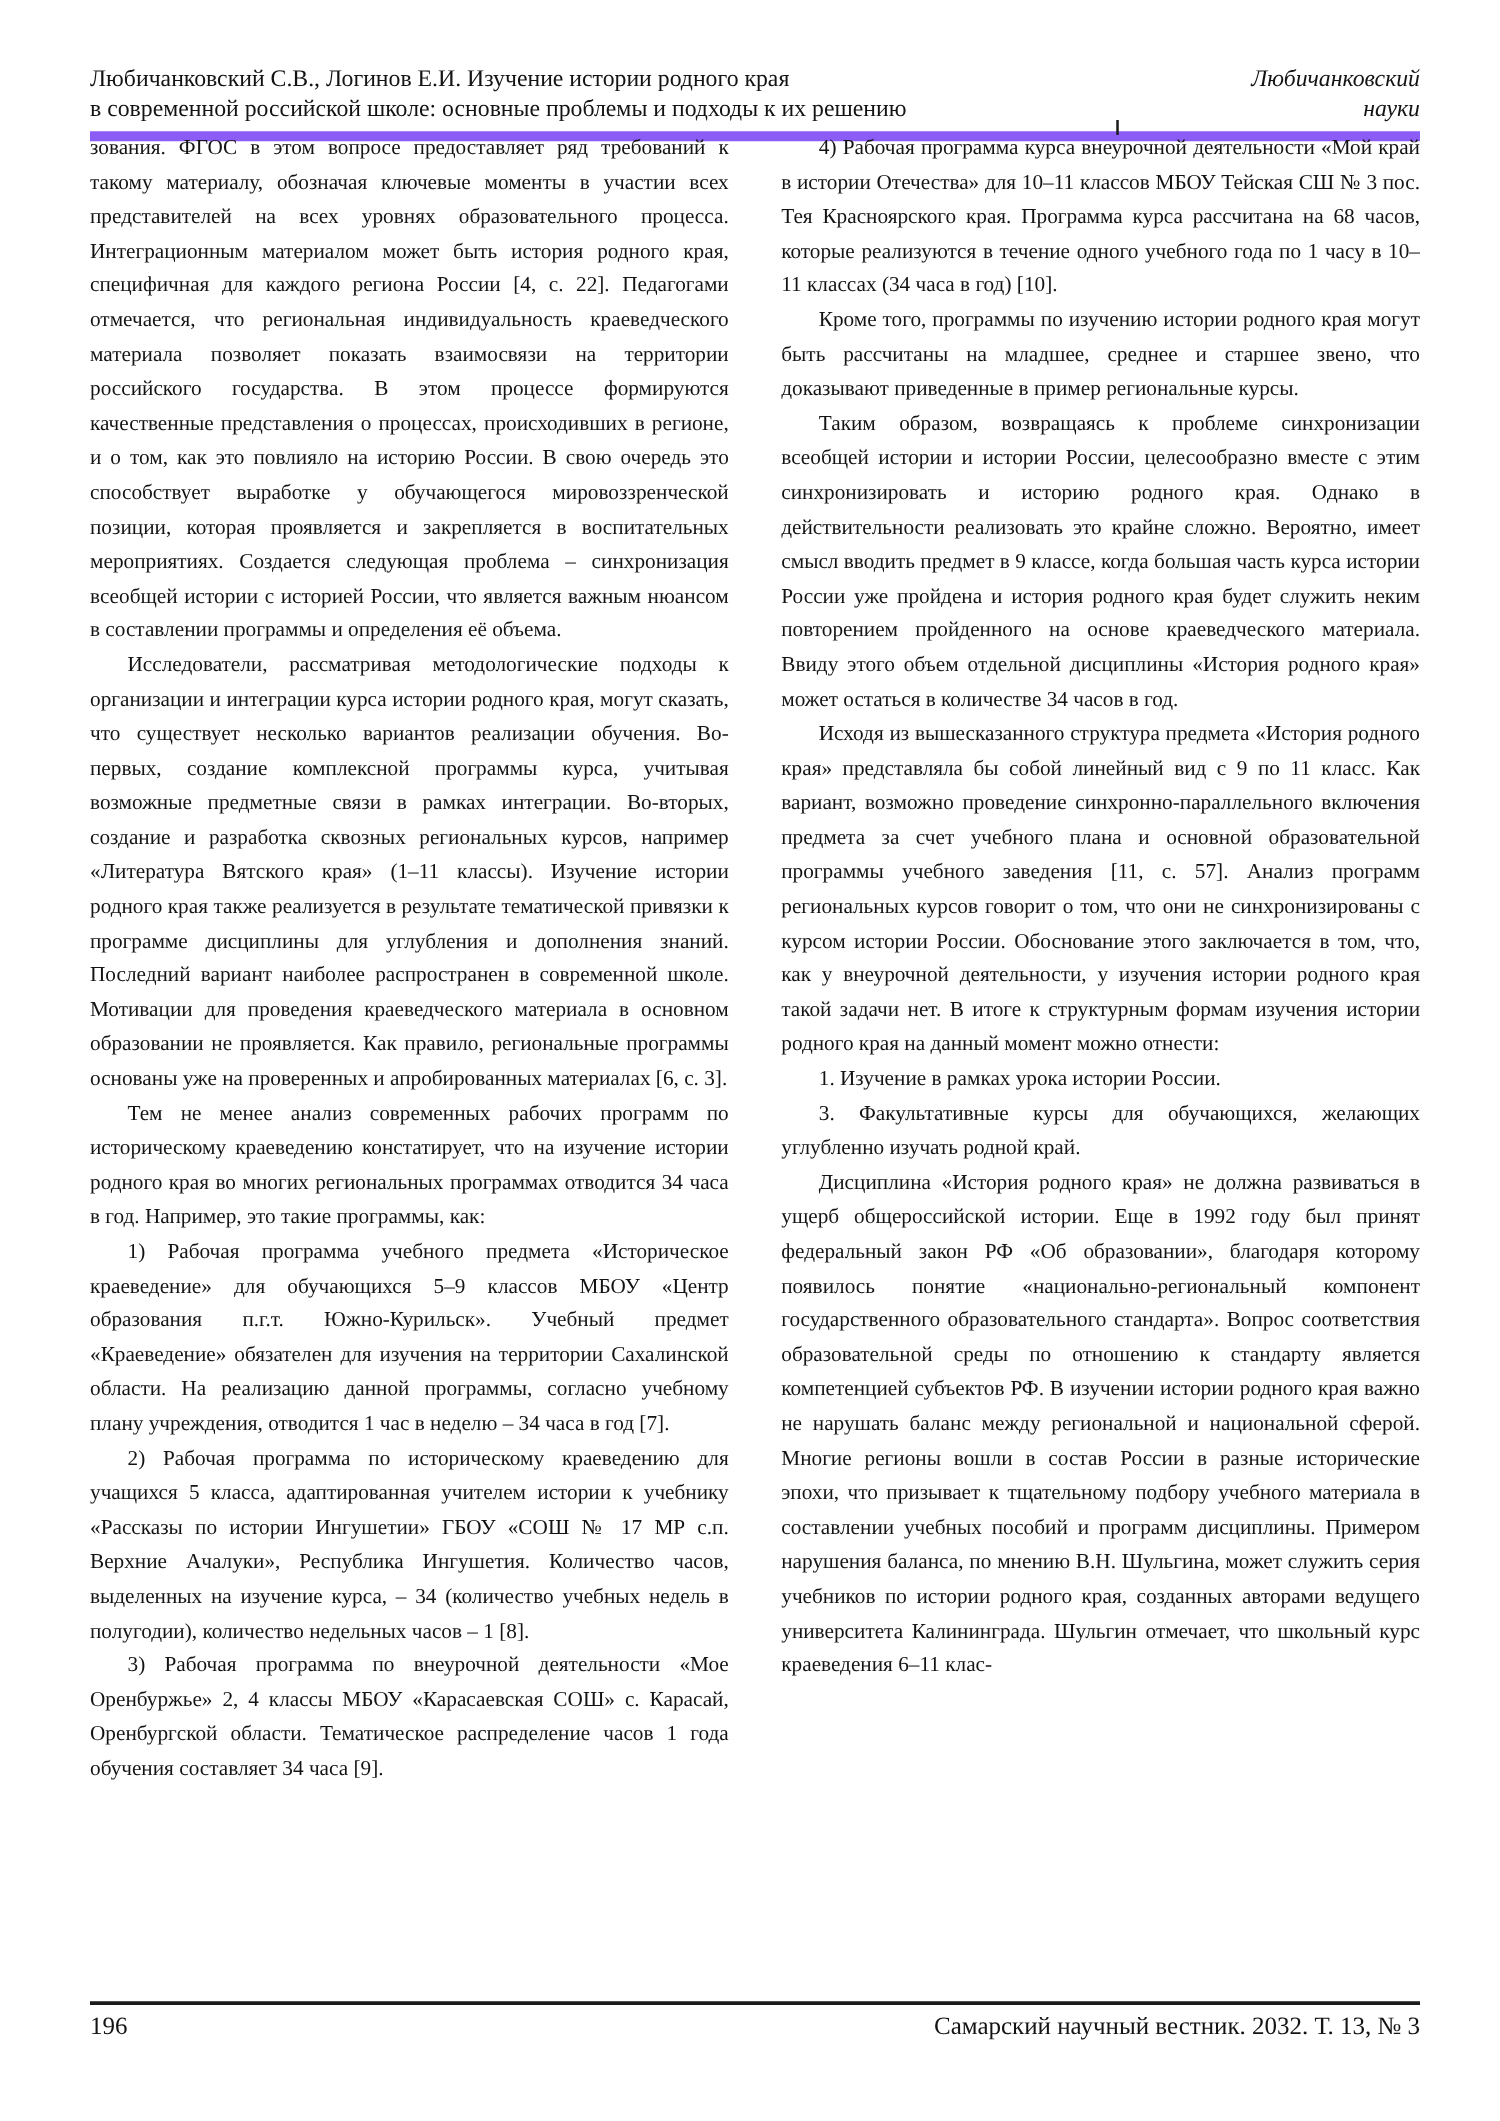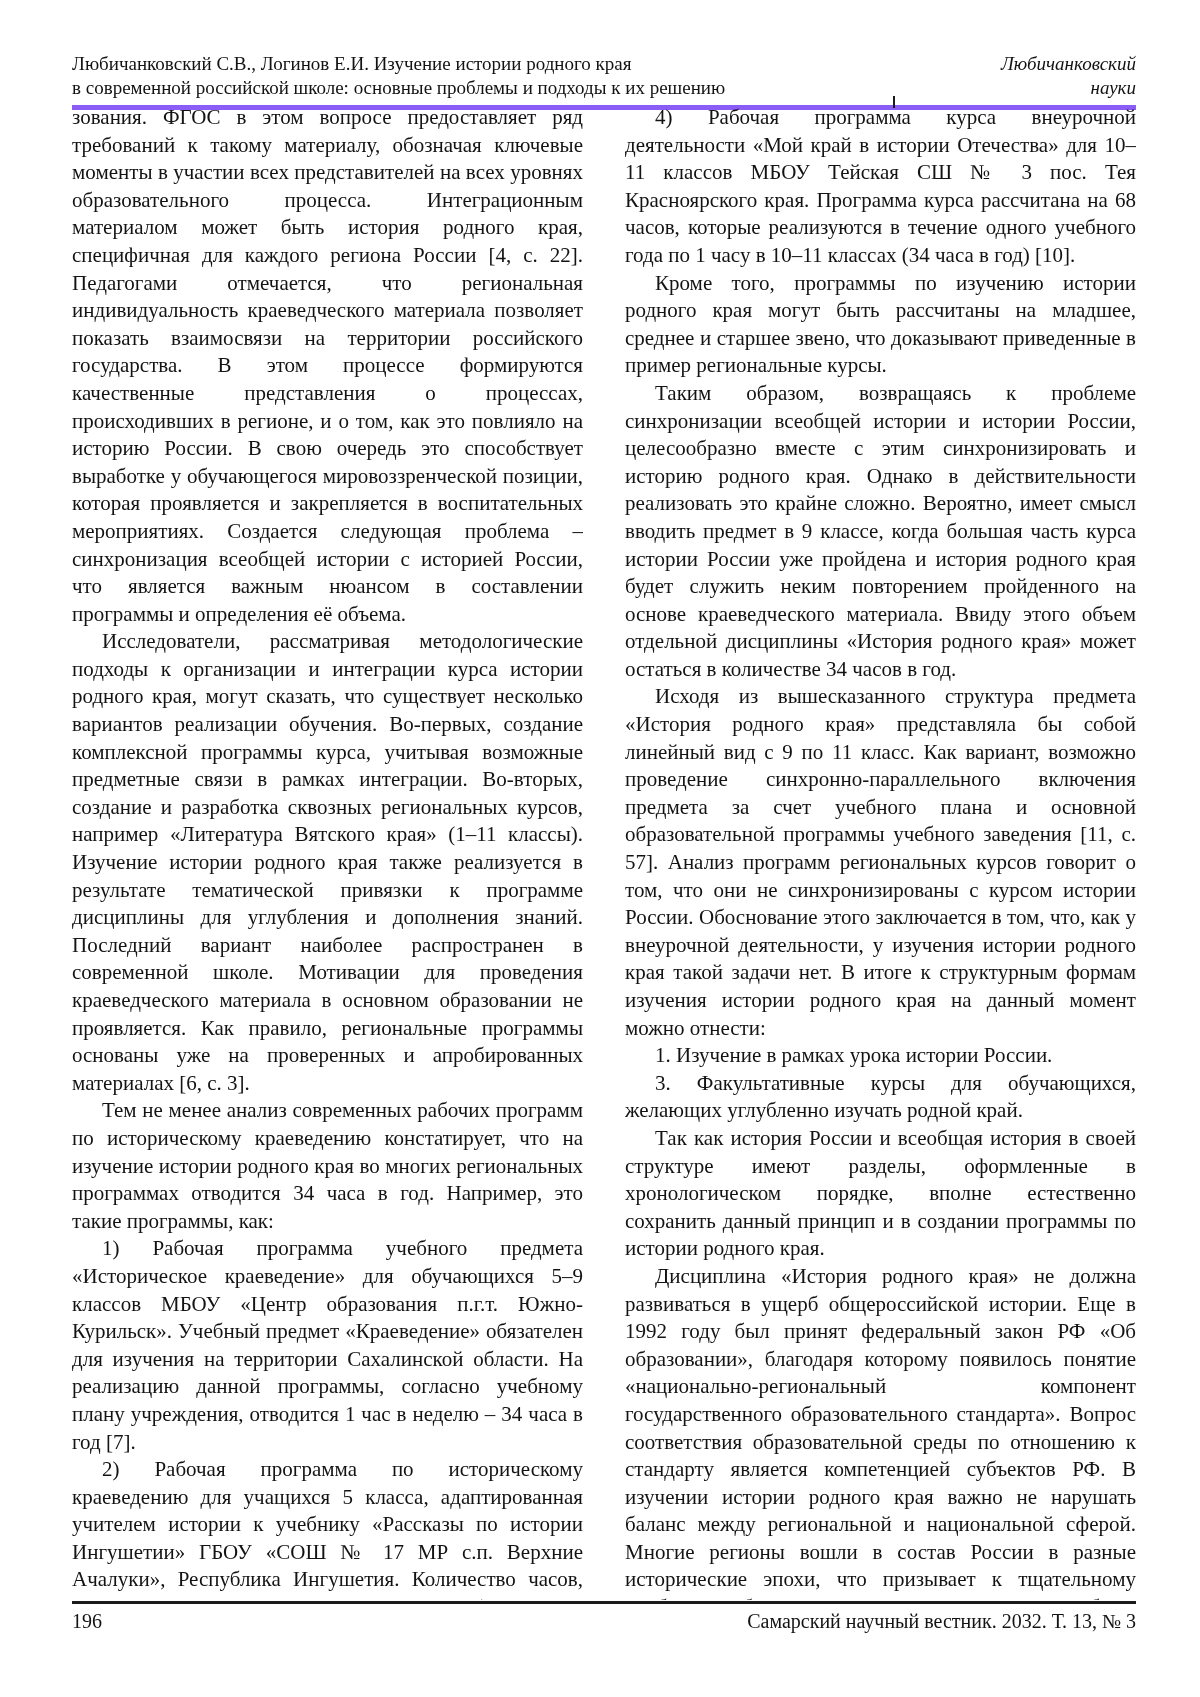--- a/index.html
+++ b/index.html
@@ -10,37 +10,37 @@
     color:#131313;
     font-family:"Liberation Serif","DejaVu Serif",serif;
     overflow:hidden;
   }
   
   .header{
     position:absolute;
     top:52px;left:72px;width:1064px;
     display:flex;justify-content:space-between;align-items:flex-end;
     padding-bottom:6px;
-    border-bottom:5px solid #8b5cf6;
+    border-bottom:8px solid #8b5cf6;
   }
   .running-title{font-size:19px;line-height:23.5px;text-align:left;}
   .section-label{font-size:19px;line-height:23.5px;font-style:italic;text-align:right;white-space:nowrap;}
   .header-tick{
     position:absolute;left:821px;bottom:-3px;
     width:2px;height:12px;background:#1b1b1b;
   }
   
   .columns{
     position:absolute;
     top:104px;left:72px;width:1064px;height:1496px;
     display:flex;gap:42px;overflow:hidden;
   }
   .col{
     flex:1 1 0;height:100%;overflow:hidden;
-    font-size:21px;line-height:27.6px;
+    font-size:17px;line-height:27.6px;
     text-align:justify;
     hyphens:auto;-webkit-hyphens:auto;
   }
   .para{margin:0;}
   .para.indent{text-indent:30px;}
   
   .footer{
     position:absolute;
     top:1601px;left:72px;width:1064px;
     border-top:3px solid #1b1b1b;
@@ -75,21 +75,20 @@
         <p class="para indent">2) Рабочая программа по историческому краеведению для учащихся 5 класса, адаптированная учителем истории к учебнику «Рассказы по истории Ингушетии» ГБОУ «СОШ № 17 МР с.п. Верхние Ачалуки», Республика Ингушетия. Количество часов, выделенных на изучение курса, – 34 (количество учебных недель в полугодии), количество недельных часов – 1 [8].</p>
         <p class="para indent">3) Рабочая программа по внеурочной деятельности «Мое Оренбуржье» 2, 4 классы МБОУ «Карасаевская СОШ» с. Карасай, Оренбургской области. Тематическое распределение часов 1 года обучения составляет 34 часа [9].</p>
       </div>
     <div class="col">
         <p class="para indent">4) Рабочая программа курса внеурочной деятельности «Мой край в истории Отечества» для 10–11 классов МБОУ Тейская СШ № 3 пос. Тея Красноярского края. Программа курса рассчитана на 68 часов, которые реализуются в течение одного учебного года по 1 часу в 10–11 классах (34 часа в год) [10].</p>
         <p class="para indent">Кроме того, программы по изучению истории родного края могут быть рассчитаны на младшее, среднее и старшее звено, что доказывают приведенные в пример региональные курсы.</p>
         <p class="para indent">Таким образом, возвращаясь к проблеме синхронизации всеобщей истории и истории России, целесообразно вместе с этим синхронизировать и историю родного края. Однако в действительности реализовать это крайне сложно. Вероятно, имеет смысл вводить предмет в 9 классе, когда большая часть курса истории России уже пройдена и история родного края будет служить неким повторением пройденного на основе краеведческого материала. Ввиду этого объем отдельной дисциплины «История родного края» может остаться в количестве 34 часов в год.</p>
         <p class="para indent">Исходя из вышесказанного структура предмета «История родного края» представляла бы собой линейный вид с 9 по 11 класс. Как вариант, возможно проведение синхронно-параллельного включения предмета за счет учебного плана и основной образовательной программы учебного заведения [11, с. 57]. Анализ программ региональных курсов говорит о том, что они не синхронизированы с курсом истории России. Обоснование этого заключается в том, что, как у внеурочной деятельности, у изучения истории родного края такой задачи нет. В итоге к структурным формам изучения истории родного края на данный момент можно отнести:</p>
         <p class="para indent">1. Изучение в рамках урока истории России.</p>
         <p class="para indent">3. Факультативные курсы для обучающихся, желающих углубленно изучать родной край.</p>
-        <p class="para indent">Так как история России и всеобщая история в своей структуре имеют разделы, оформленные в хронологическом порядке, вполне естественно сохранить данный принцип и в создании программы по истории родного края.</p>
         <p class="para indent">Дисциплина «История родного края» не должна развиваться в ущерб общероссийской истории. Еще в 1992 году был принят федеральный закон РФ «Об образовании», благодаря которому появилось понятие «национально-региональный компонент государственного образовательного стандарта». Вопрос соответствия образовательной среды по отношению к стандарту является компетенцией субъектов РФ. В изучении истории родного края важно не нарушать баланс между региональной и национальной сферой. Многие регионы вошли в состав России в разные исторические эпохи, что призывает к тщательному подбору учебного материала в составлении учебных пособий и программ дисциплины. Примером нарушения баланса, по мнению В.Н. Шульгина, может служить серия учебников по истории родного края, созданных авторами ведущего университета Калининграда. Шульгин отмечает, что школьный курс краеведения 6–11 клас-</p>
       </div>
   </div>
 
   <div class="footer">
     <span>196</span>
     <span>Самарский научный вестник. 2032. Т. 13, № 3</span>
   </div>
 
 </div>

